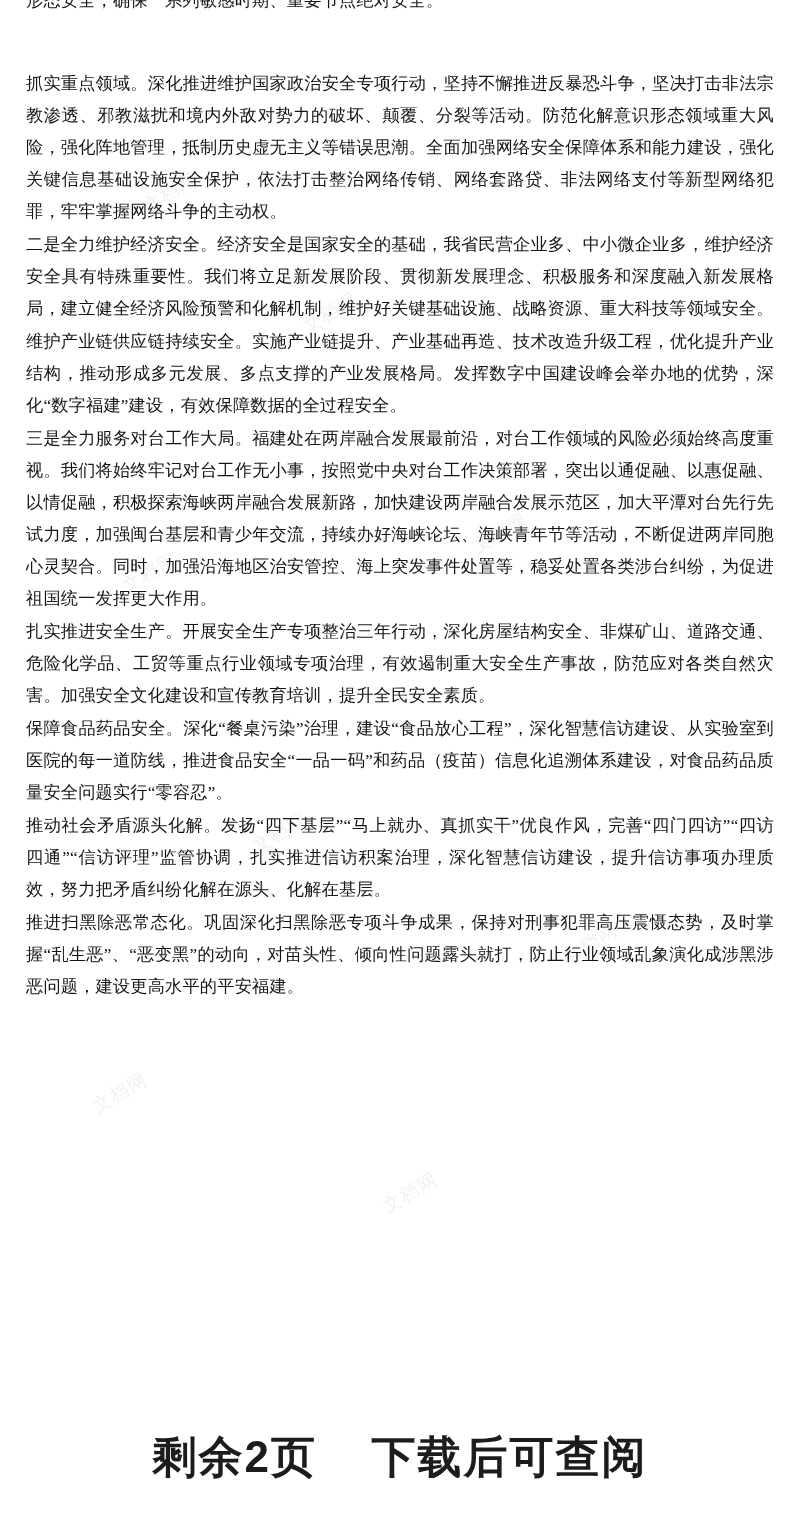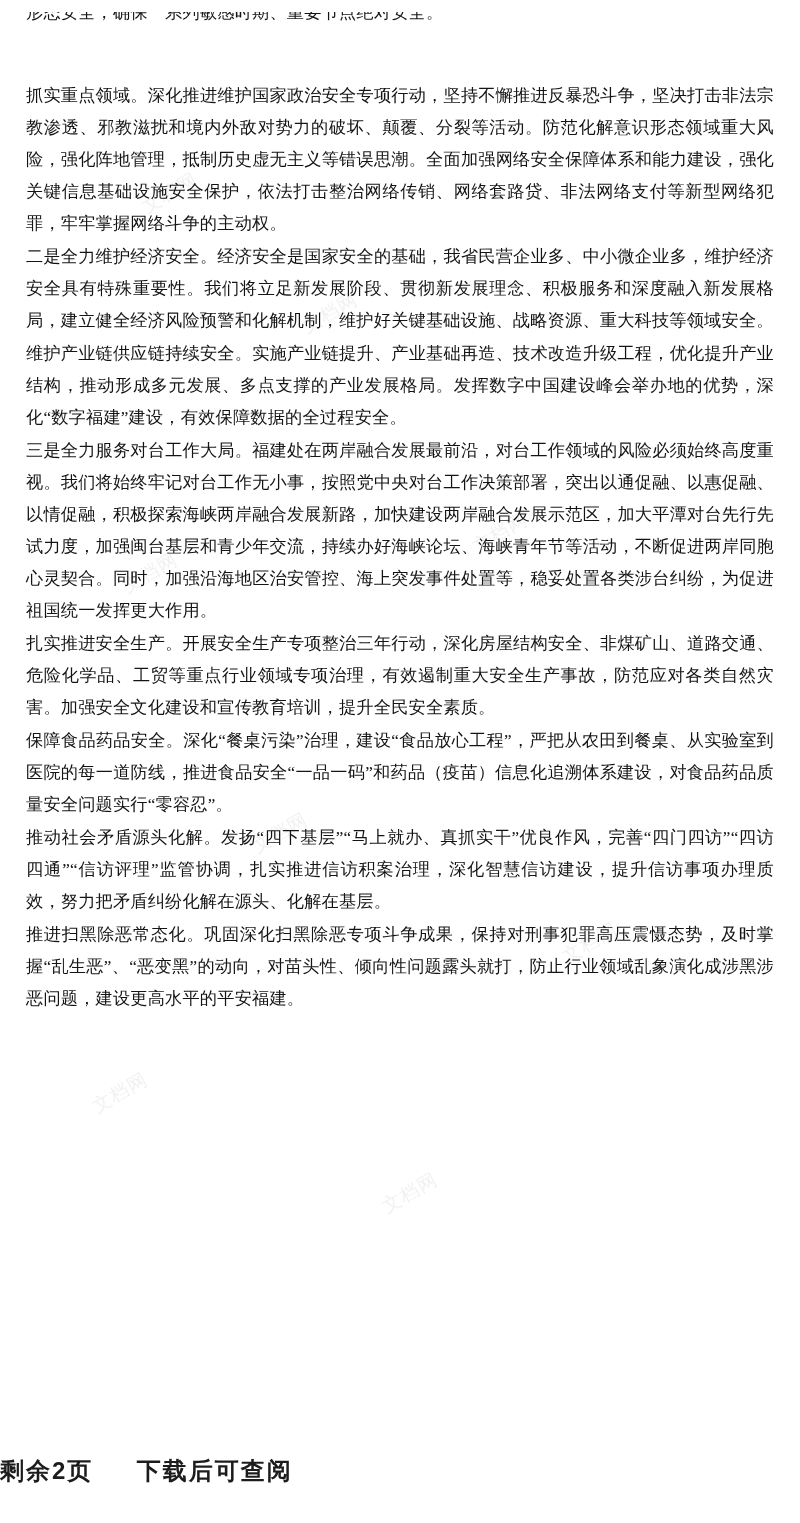--- a/index.html
+++ b/index.html
@@ -16,21 +16,21 @@
     overflow: hidden;
   }
   .page {
     width: 800px;
     min-height: 1523px;
     box-sizing: border-box;
     padding: 0 26px;
     position: relative;
   }
   .doc-body {
-    padding-top: 12px;
+    padding-top: 0;
   }
   p.para {
     margin: 0 0 1px 0;
     font-size: 17.2px;
     line-height: 32px;
     text-align: justify;
     text-justify: inter-ideograph;
     letter-spacing: 0.2px;
     color: #141414;
   }
@@ -46,24 +46,24 @@
     position: relative;
     top: -15px;
     color: #141414;
     letter-spacing: 0.2px;
   }
   .footer-note {
     position: absolute;
     left: 0;
     right: 0;
     bottom: 36px;
-    text-align: left;
+    text-align: center;
     font-family: "Liberation Sans", sans-serif;
     font-weight: bold;
-    font-size: 24px;
+    font-size: 44px;
     letter-spacing: 2px;
     color: #1c1c1c;
   }
   .footer-note .gap {
     display: inline-block;
     width: 26px;
   }
   
   .watermark {
     position: absolute;
@@ -104,21 +104,21 @@
 
     <div class="clip-strip">
       <p>形态安全，确保一系列敏感时期、重要节点绝对安全。</p>
     </div>
 
     <p class="para" style="margin-top:50px;">抓实重点领域。深化推进维护国家政治安全专项行动，坚持不懈推进反暴恐斗争，坚决打击非法宗教渗透、邪教滋扰和境内外敌对势力的破坏、颠覆、分裂等活动。防范化解意识形态领域重大风险，强化阵地管理，抵制历史虚无主义等错误思潮。全面加强网络安全保障体系和能力建设，强化关键信息基础设施安全保护，依法打击整治网络传销、网络套路贷、非法网络支付等新型网络犯罪，牢牢掌握网络斗争的主动权。</p>
     <p class="para">二是全力维护经济安全。经济安全是国家安全的基础，我省民营企业多、中小微企业多，维护经济安全具有特殊重要性。我们将立足新发展阶段、贯彻新发展理念、积极服务和深度融入新发展格局，建立健全经济风险预警和化解机制，维护好关键基础设施、战略资源、重大科技等领域安全。</p>
     <p class="para">维护产业链供应链持续安全。实施产业链提升、产业基础再造、技术改造升级工程，优化提升产业结构，推动形成多元发展、多点支撑的产业发展格局。发挥数字中国建设峰会举办地的优势，深化“数字福建”建设，有效保障数据的全过程安全。</p>
     <p class="para">三是全力服务对台工作大局。福建处在两岸融合发展最前沿，对台工作领域的风险必须始终高度重视。我们将始终牢记对台工作无小事，按照党中央对台工作决策部署，突出以通促融、以惠促融、以情促融，积极探索海峡两岸融合发展新路，加快建设两岸融合发展示范区，加大平潭对台先行先试力度，加强闽台基层和青少年交流，持续办好海峡论坛、海峡青年节等活动，不断促进两岸同胞心灵契合。同时，加强沿海地区治安管控、海上突发事件处置等，稳妥处置各类涉台纠纷，为促进祖国统一发挥更大作用。</p>
     <p class="para">扎实推进安全生产。开展安全生产专项整治三年行动，深化房屋结构安全、非煤矿山、道路交通、危险化学品、工贸等重点行业领域专项治理，有效遏制重大安全生产事故，防范应对各类自然灾害。加强安全文化建设和宣传教育培训，提升全民安全素质。</p>
-    <p class="para">保障食品药品安全。深化“餐桌污染”治理，建设“食品放心工程”，严把从农田到餐桌、从实验室到医院的每一道防线，推进食品安全“一品一码”和药品（疫苗）信息化追溯体系建设，对食品药品质量安全问题实行“零容忍”。</p>
+    <p class="para">保障食品药品安全。深化“餐桌污染”治理，建设“食品放心工程”，深化智慧信访建设、从实验室到医院的每一道防线，推进食品安全“一品一码”和药品（疫苗）信息化追溯体系建设，对食品药品质量安全问题实行“零容忍”。</p>
     <p class="para">推动社会矛盾源头化解。发扬“四下基层”“马上就办、真抓实干”优良作风，完善“四门四访”“四访四通”“信访评理”监管协调，扎实推进信访积案治理，深化智慧信访建设，提升信访事项办理质效，努力把矛盾纠纷化解在源头、化解在基层。</p>
     <p class="para">推进扫黑除恶常态化。巩固深化扫黑除恶专项斗争成果，保持对刑事犯罪高压震慑态势，及时掌握“乱生恶”、“恶变黑”的动向，对苗头性、倾向性问题露头就打，防止行业领域乱象演化成涉黑涉恶问题，建设更高水平的平安福建。</p>
 
   </div>
 
   <div class="footer-note">
     <span>剩余2页</span>
     <span class="gap"></span>
     <span>下载后可查阅</span>
   </div>

